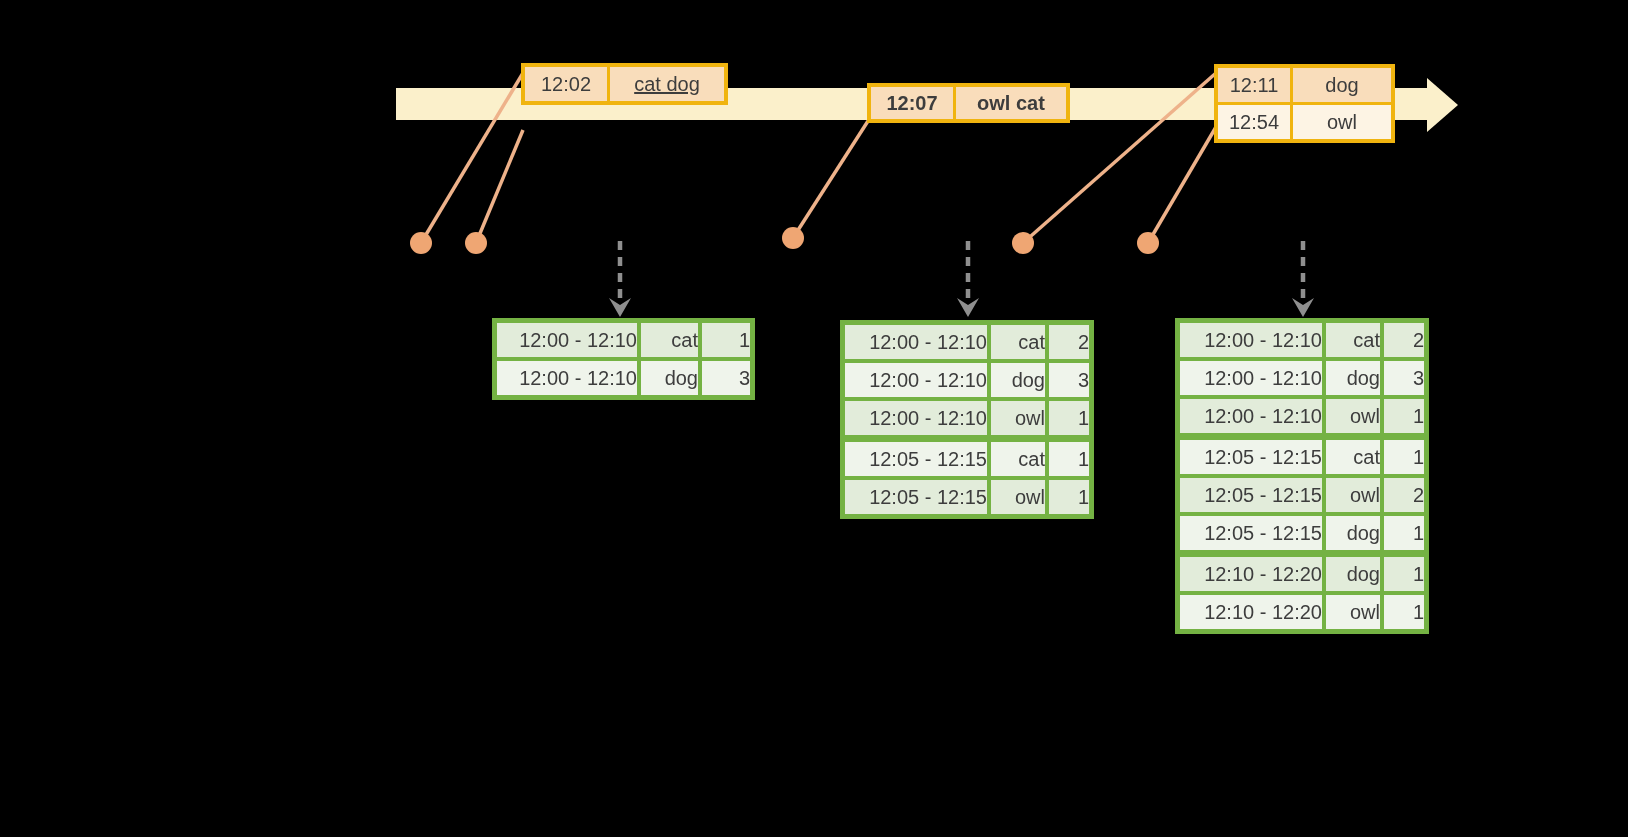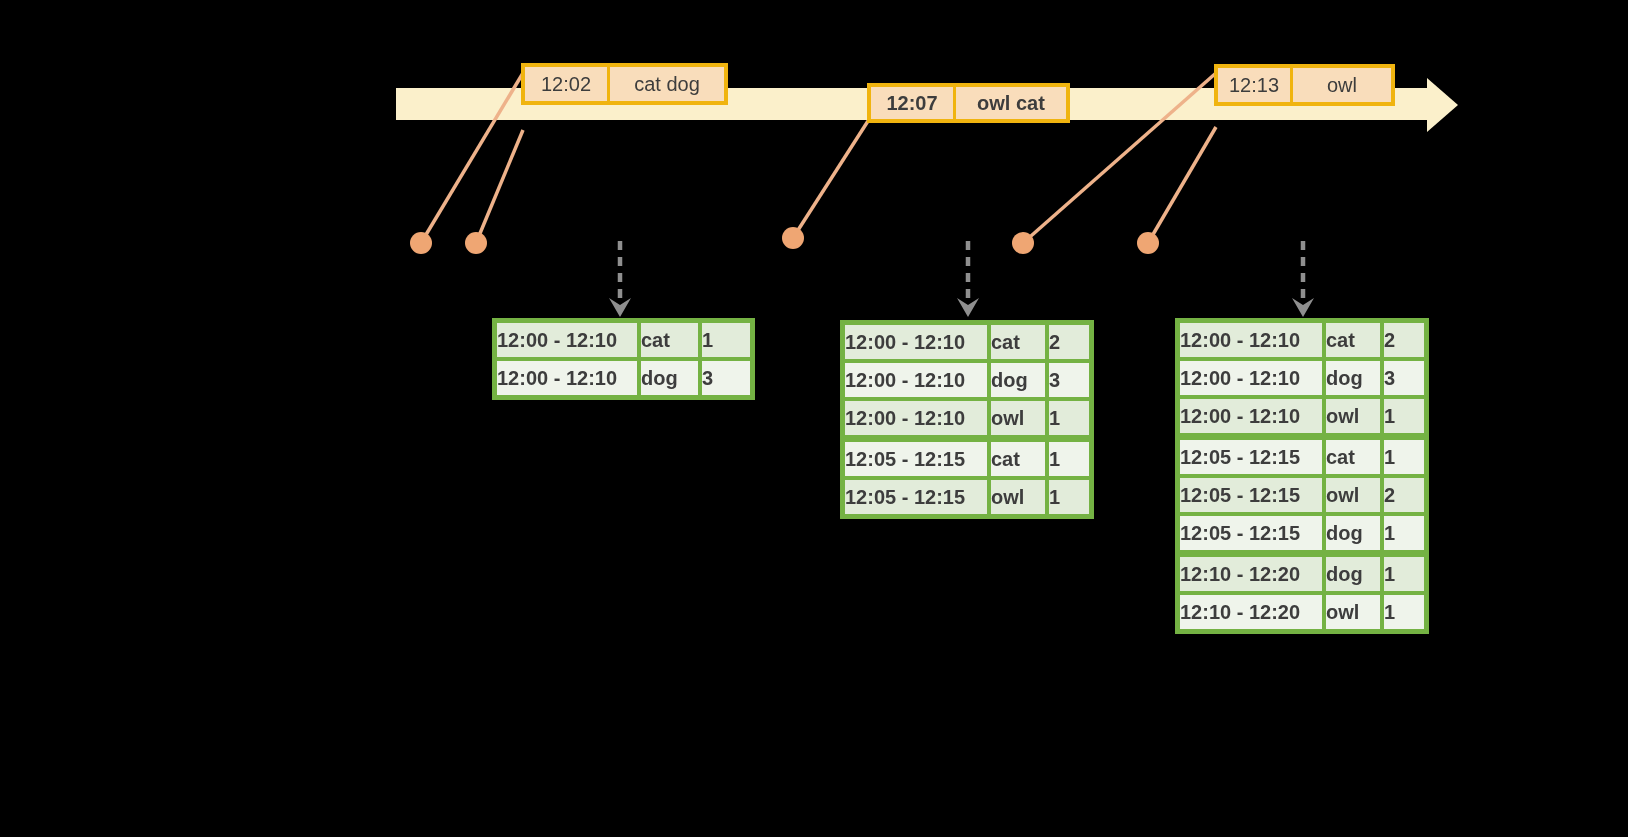--- a/index.html
+++ b/index.html
@@ -25,33 +25,33 @@
     border:3px solid #f0b40f;
     text-align:center;vertical-align:middle;
     font-size:20px;line-height:1;padding:0;
   }
   .event-table tr td{height:34px;}
   .et1{left:521px;top:63px;}
   .et2{left:867px;top:83px;font-weight:bold;}
   .et3{left:1214px;top:64px;}
   .et1 td.time,.et2 td.time{width:82px;}
   .et3 td.time{width:72px;}
-  .et1 td.words{width:114px;}
+  .et1 td.words{width:114px;text-decoration:underline;}
   .et2 td.words{width:110px;}
   .et3 td.words{width:98px;}
   .et2 tr td{height:32px;}
   .event-table tr:nth-child(odd) td{background:#f9ddbb;}
   .event-table tr:nth-child(even) td{background:#fdf4e4;}
 
   
   .result-table{border:5px solid #74b243;}
   .result-table td{
     border:4px solid #74b243;
-    text-align:left;vertical-align:middle;
-    font-size:20px;line-height:1;padding:0;height:34px;font-weight:bold;
+    text-align:right;vertical-align:middle;
+    font-size:20px;line-height:1;padding:0;height:34px;
   }
   .result-table tr:nth-child(odd) td{background:#e2ecda;}
   .result-table tr:nth-child(even) td{background:#eff4eb;}
   .result-table tr.group-end td{border-bottom-width:7px;}
   .rtL{left:492px;top:318px;}
   .rtM{left:840px;top:320px;}
   .rtR{left:1175px;top:318px;}
   .rtL td.window{width:140px;}
   .rtL td.word{width:57px;}
   .rtL td.count{width:48px;}
@@ -103,22 +103,26 @@
     <tbody>
         <tr>
       <td class="time">12:07</td>
       <td class="words">owl cat</td>
     </tr>
   </tbody>
     </table>
 
   <table class="event-table et3">
     <tbody>
-    <tr>
-      <td class="time">12:13</td>
+        <tr>
+      <td class="time">12:11</td>
+      <td class="words">dog</td>
+    </tr>
+    <tr>
+      <td class="time">12:54</td>
       <td class="words">owl</td>
     </tr>
   </tbody>
     </table>
 
   <table class="result-table rtL">
     <tbody>
         <tr>
       <td class="window">12:00 - 12:10</td>
       <td class="word">cat</td>

